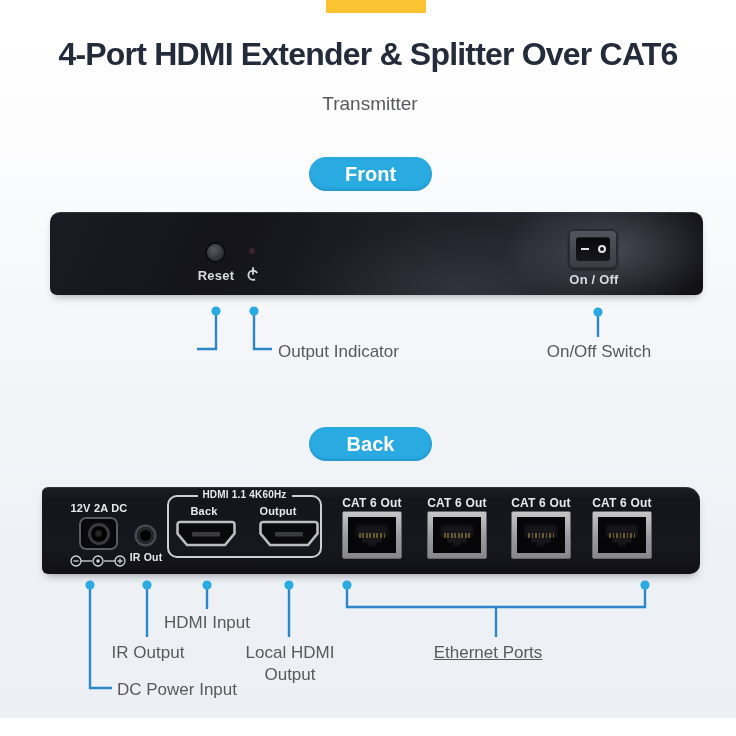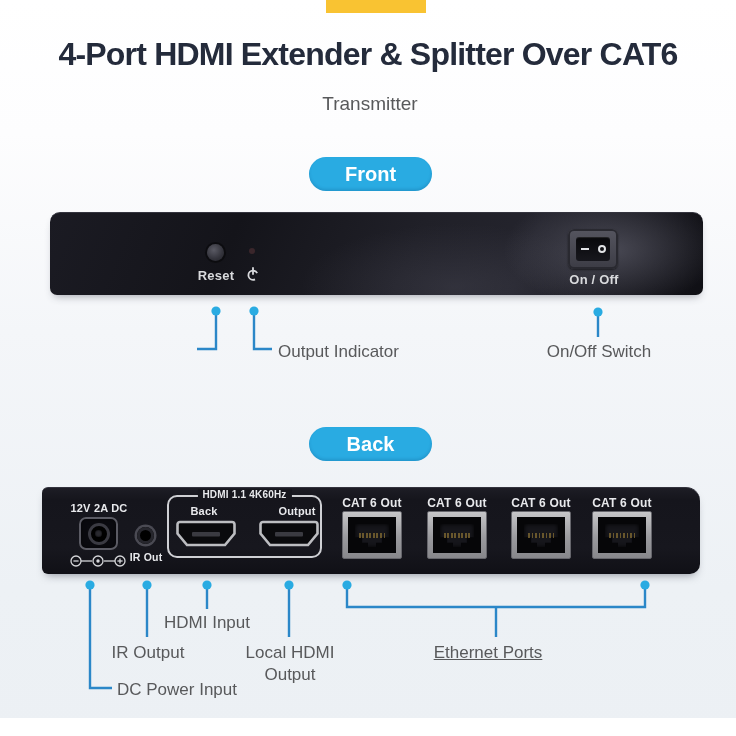--- a/index.html
+++ b/index.html
@@ -84,21 +84,21 @@
     left:95px; top:39px; width:17px; height:17px; border-radius:50%;
     background:#000; box-shadow:0 0 0 2.5px #4a4a53, inset 0 0 0 3px #26262d;
   }
   .ir-lbl { left:80px; top:63px; width:48px; font-size:10.5px; }
   .hdmi-group { left:125px; top:7px; width:155px; height:63px; border:2px solid #cfd0d4; border-radius:10px; }
   .hdmi-legend {
     position:absolute; top:-8px; left:50%; transform:translateX(-50%);
     background:#17171e; padding:0 5px; white-space:nowrap; font-size:10px;
   }
   .hdmi-in-lbl  { position:absolute; left:10px; top:8px;  width:50px; font-size:11px; }
-  .hdmi-out-lbl { position:absolute; left:103px; top:8px;  width:50px; font-size:11px; }
+  .hdmi-out-lbl { position:absolute; left:84px; top:8px;  width:50px; font-size:11px; }
   .hdmi-port { position:absolute; width:60px; height:28px; }
   .hdmi-port.in  { left:7px;  top:23px; }
   .hdmi-port.out { left:90px; top:23px; }
 
   .cat-module { width:64px; height:66px; top:8px; }
   .cat-lbl { position:absolute; left:0; top:0; width:100%; font-size:12px; }
   .rj45 {
     position:absolute; left:2px; top:15px; width:60px; height:48px; border-radius:2px;
     background:linear-gradient(180deg,#c6c6c8,#9a9a9e 55%,#87878b); border:1px solid #66666c;
   }

